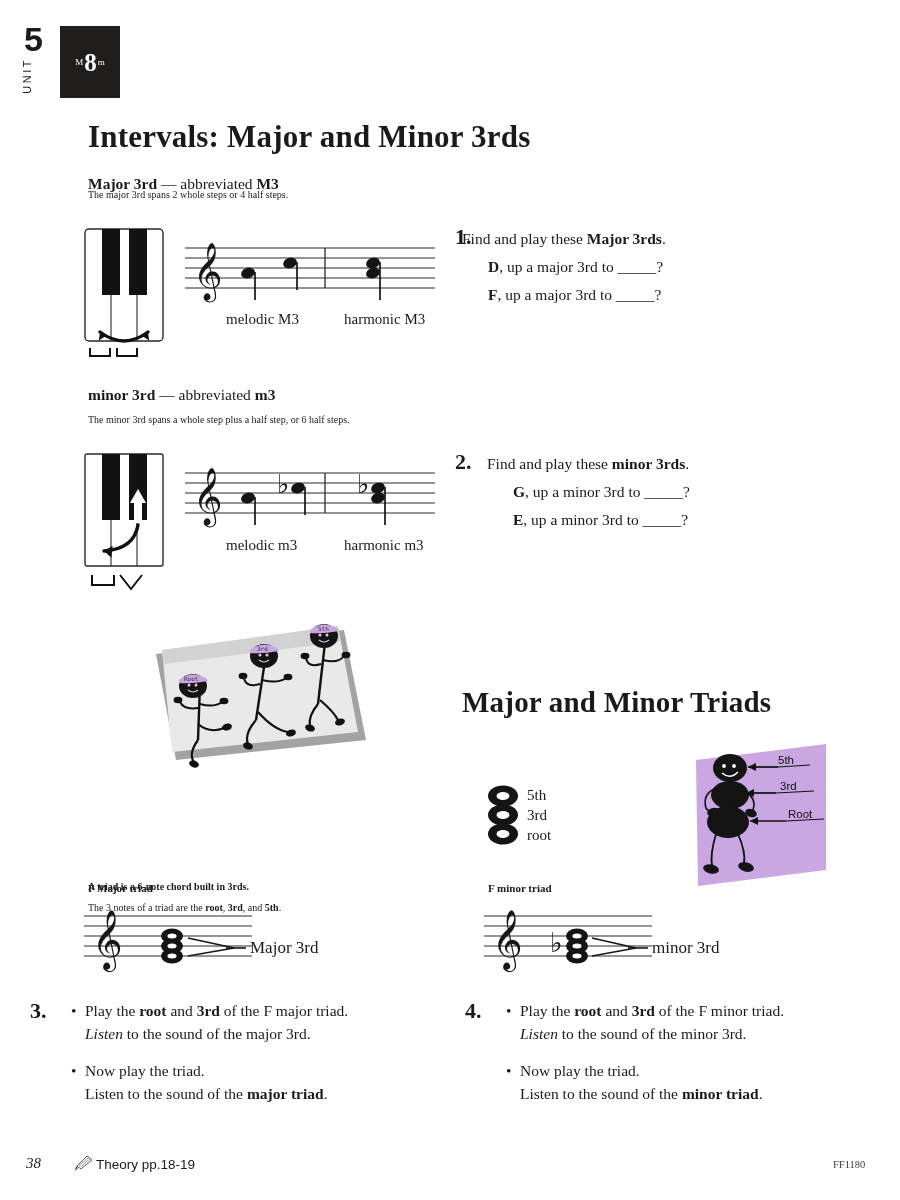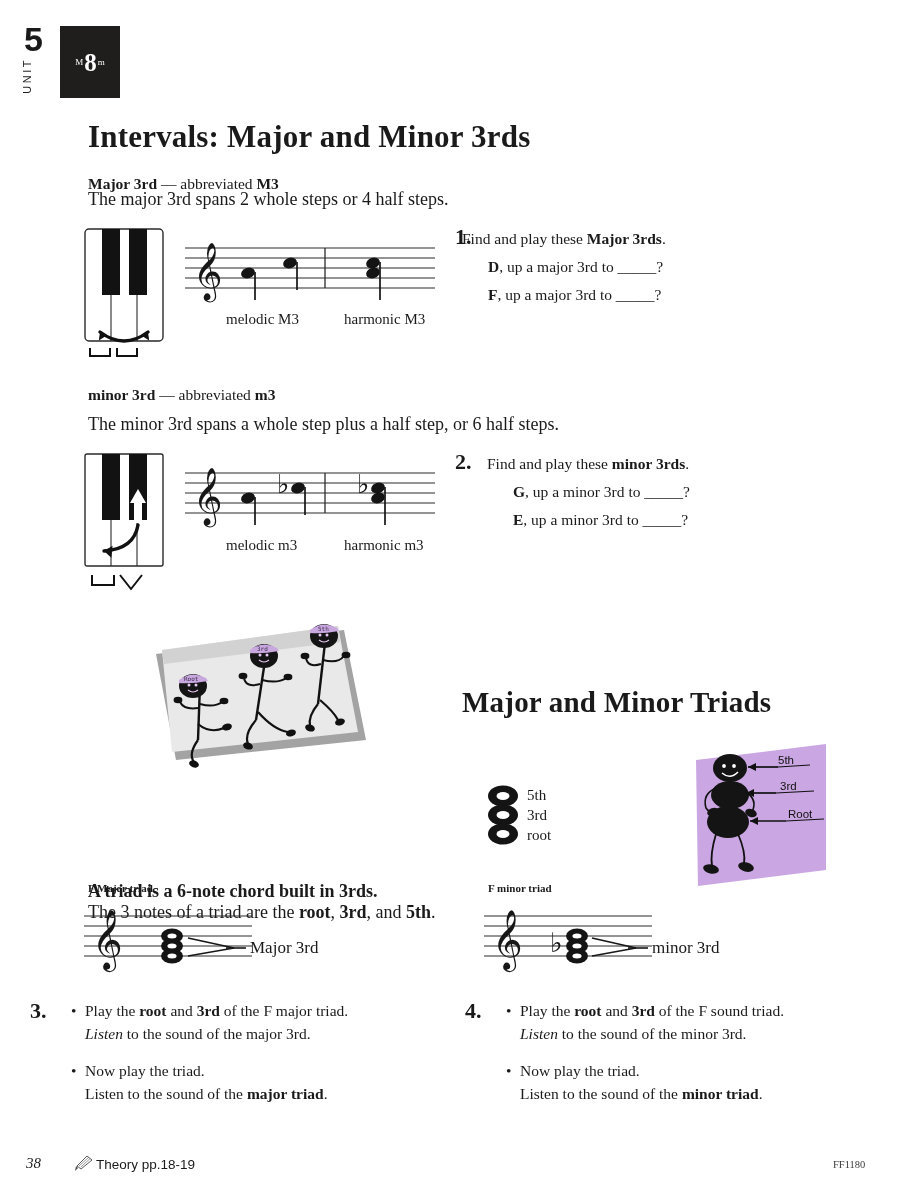--- a/index.html
+++ b/index.html
@@ -40,21 +40,21 @@
   
   .main-title {
     position: absolute; font-size: 31px; font-weight: bold;
     letter-spacing: 0.2px; white-space: nowrap;
   }
   #title-intervals { left: 88px; top: 119px; text-align: center; }
   #title-triads { left: 462px; top: 686px; font-size: 29px; }
 
   .lead-bold { position: absolute; font-size: 15.5px; white-space: nowrap; }
   .lead-bold b { font-weight: bold; }
-  .lead-plain { position: absolute; font-size: 18px; white-space: nowrap; }
+  .lead-plain { position: absolute; font-size: 10px; white-space: nowrap; }
 
   #m3-head { left: 88px; top: 168px; margin-top: 7px; }
   #m3-desc { left: 88px; top: 189px; }
   #mi3-head { left: 88px; top: 386px; }
   #mi3-desc { left: 88px; top: 414px; }
 
   #triad-def-1 { left: 88px; top: 881px; font-weight: bold; }
   #triad-def-2 { left: 88px; top: 902px; }
 
   
@@ -455,21 +455,21 @@
         <span>Now play the triad.</span><br>
         <span>Listen to the sound of the </span><b>major triad</b><span>.</span>
       </li>
     </ul>
   </div>
 
   <div class="ex-num" id="ex4-num">4.</div>
   <div class="ex-bullets" id="ex4-body">
     <ul>
       <li>
-        <span>Play the </span><b>root</b><span> and </span><b>3rd</b><span> of the F sound triad.</span><br>
+        <span>Play the </span><b>root</b><span> and </span><b>3rd</b><span> of the F minor triad.</span><br>
         <i>Listen</i><span> to the sound of the minor 3rd.</span>
       </li>
       <li>
         <span>Now play the triad.</span><br>
         <span>Listen to the sound of the </span><b>minor triad</b><span>.</span>
       </li>
     </ul>
   </div>
 
   <div id="footer-page">38</div>

